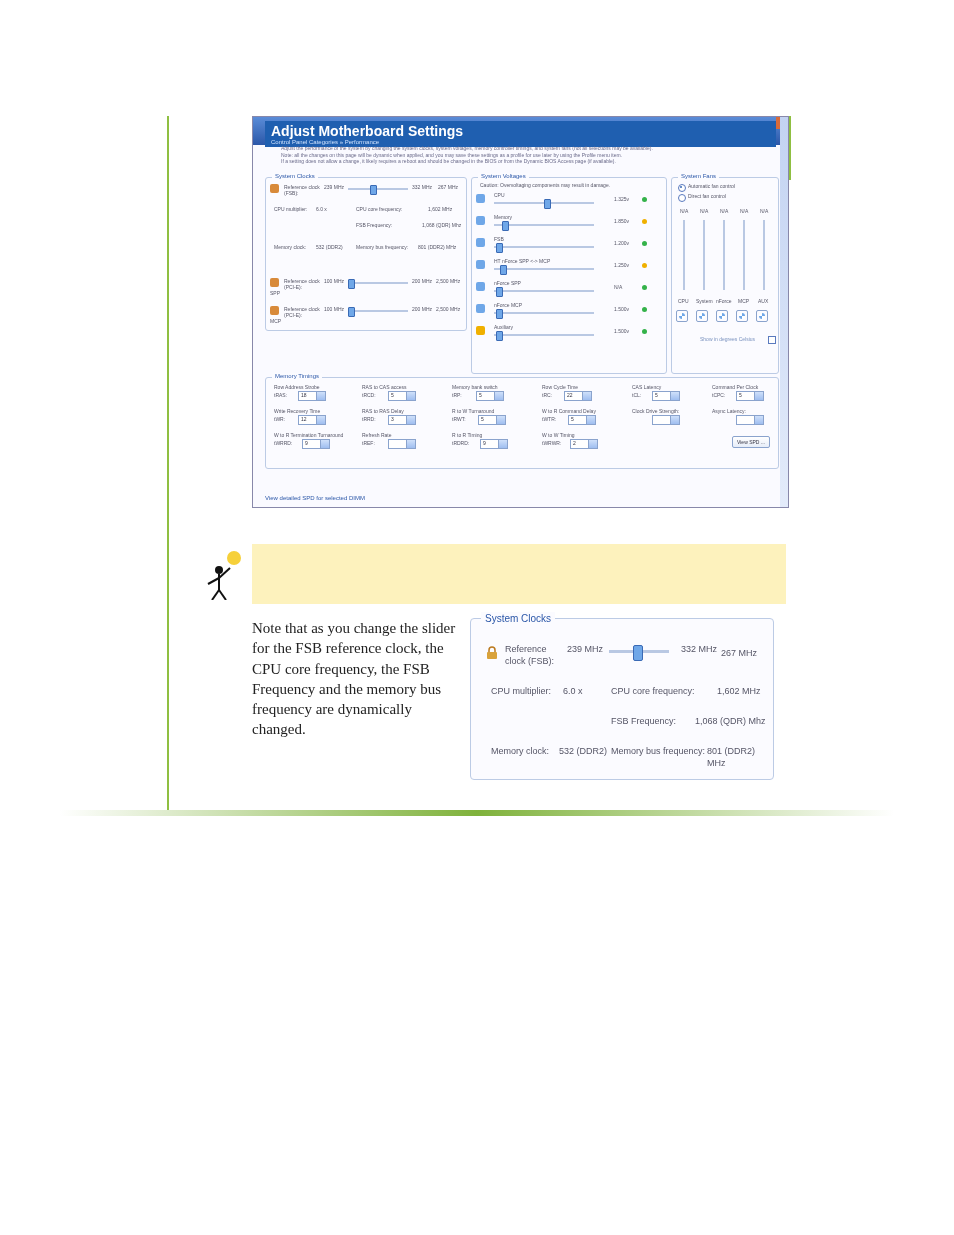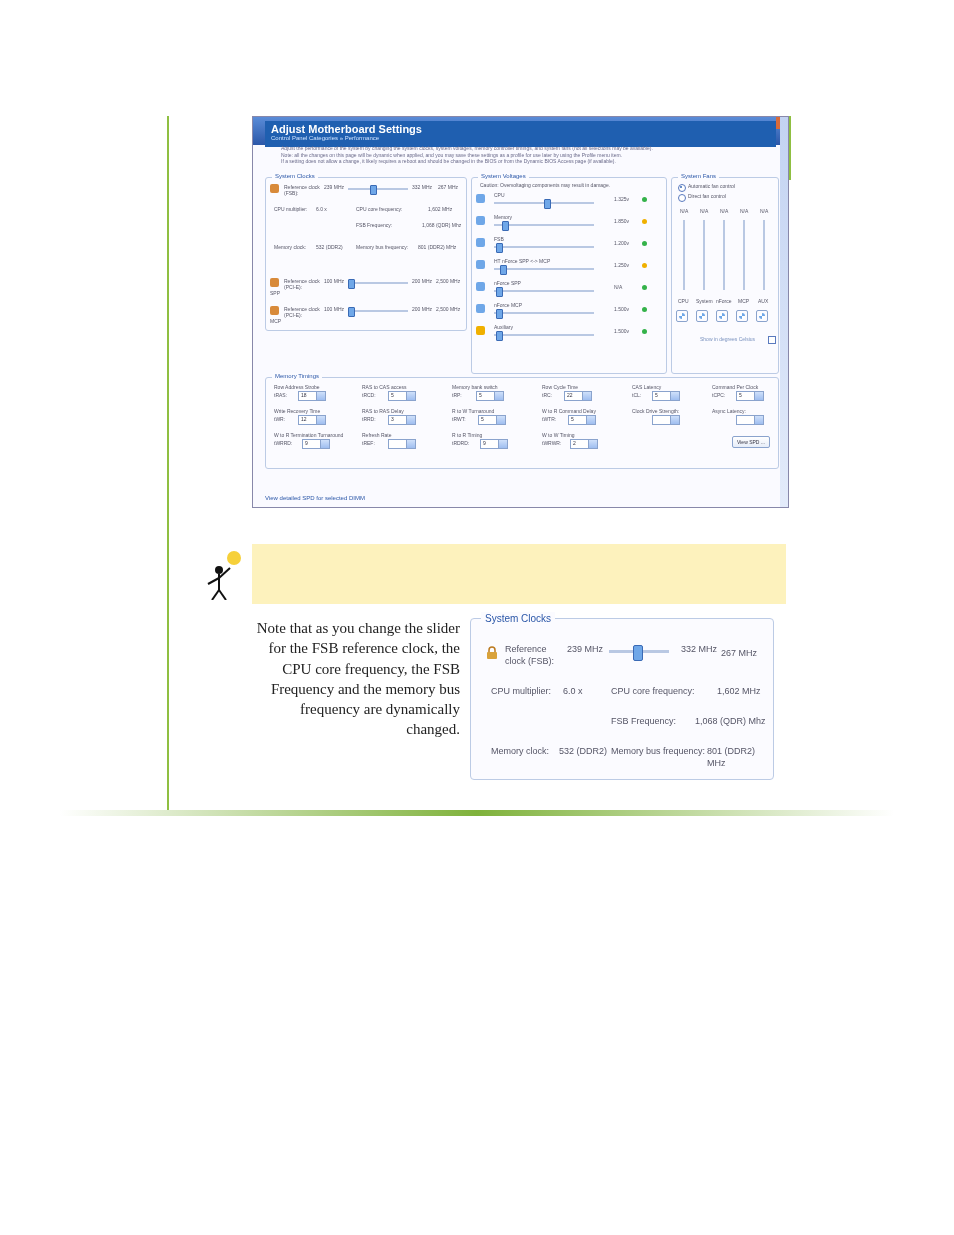--- a/index.html
+++ b/index.html
@@ -6,21 +6,21 @@
   .page{width:954px;margin:0 auto;background:#fff;position:relative;}
   
   .green-left{position:absolute;left:167px;top:0;width:2px;height:926px;background:#8fbf41;}
   .green-right{position:absolute;left:789px;top:0;width:2px;height:64px;background:#8fbf41;}
   .big-screenshot{position:relative;margin-left:252px;width:535px;height:390px;margin-top:116px;border:1px solid #88a;}
   .win-body{position:absolute;inset:0;background:#fafaff;}
   .win-titlebar{position:absolute;left:0;top:0;right:8px;height:28px;background:linear-gradient(#5a8cd8,#2b57a8);}
   .win-close{position:absolute;right:0;top:0;width:12px;height:12px;background:#d86a3a;}
   .scrollbar{position:absolute;top:0;right:0;bottom:0;width:8px;background:linear-gradient(#c3d3f2,#e3ebfa);}
   .hdr-bar{position:absolute;left:12px;top:4px;right:12px;height:22px;background:#1f5fb0;color:#fff;font-size:8px;padding:2px 6px;}
-  .hdr-title{font-weight:bold;font-size:11px;}
+  .hdr-title{font-weight:bold;font-size:14px;}
   .hdr-sub{font-size:6px;color:#cfe3ff;}
   .hdr-desc{position:absolute;left:28px;top:28px;right:16px;font-size:5px;color:#6a6a8a;line-height:1.3;}
   .panel{position:absolute;border:1px solid #bccbe5;border-radius:3px;background:#fbfbff;}
   .panel-title{position:absolute;left:6px;top:-5px;font-size:6px;color:#2b57a8;background:#fbfbff;padding:0 3px;}
   .p-sysclk{left:12px;top:60px;width:200px;height:152px;}
   .p-volt{left:218px;top:60px;width:194px;height:195px;}
   .p-fans{left:418px;top:60px;width:106px;height:195px;}
   .p-mem{left:12px;top:260px;width:512px;height:90px;}
   .lbl{position:absolute;font-size:5px;color:#556;}
   .slider{position:absolute;height:6px;}
@@ -40,21 +40,21 @@
   .ico{position:absolute;width:9px;height:9px;background:#6fa7e8;border-radius:2px;}
   .footer-link{position:absolute;left:12px;bottom:6px;font-size:6px;color:#2b57a8;}
 
   
   .tip-box{position:relative;margin-left:252px;margin-top:36px;width:534px;height:60px;background:#fdf2bd;}
   .tip-figure{position:absolute;left:-50px;top:6px;width:44px;height:50px;}
 
   .bodytext{position:relative;margin-left:252px;width:534px;font-family:Georgia, 'Times New Roman', serif;font-size:15px;color:#222;line-height:1.35;}
   .para1{margin-top:56px;}
   .para2-wrap{margin-top:14px;display:flex;}
-  .para2-left{width:208px;padding-right:10px;text-align:right;}
+  .para2-left{width:208px;padding-right:10px;}
 
   
   .mini-sysclk{width:302px;height:160px;border:1px solid #bccbe5;border-radius:4px;background:#fbfbff;position:relative;font-family:Tahoma,Arial,sans-serif;}
   .mini-sysclk .grp-title{position:absolute;left:10px;top:-7px;font-size:10px;color:#2b57a8;background:#fbfbff;padding:0 4px;}
   .ms-lbl{position:absolute;font-size:9px;color:#556;}
   .ms-slider{position:absolute;height:14px;}
   .ms-slider .tr{position:absolute;left:0;right:0;top:5px;height:3px;background:#b9c8e3;}
   .ms-slider .th{position:absolute;top:0;width:8px;height:14px;background:#6fa7e8;border:1px solid #3a6ab5;border-radius:2px;}
   .lock{position:absolute;width:14px;height:14px;}
   .lock svg{width:14px;height:14px;}

